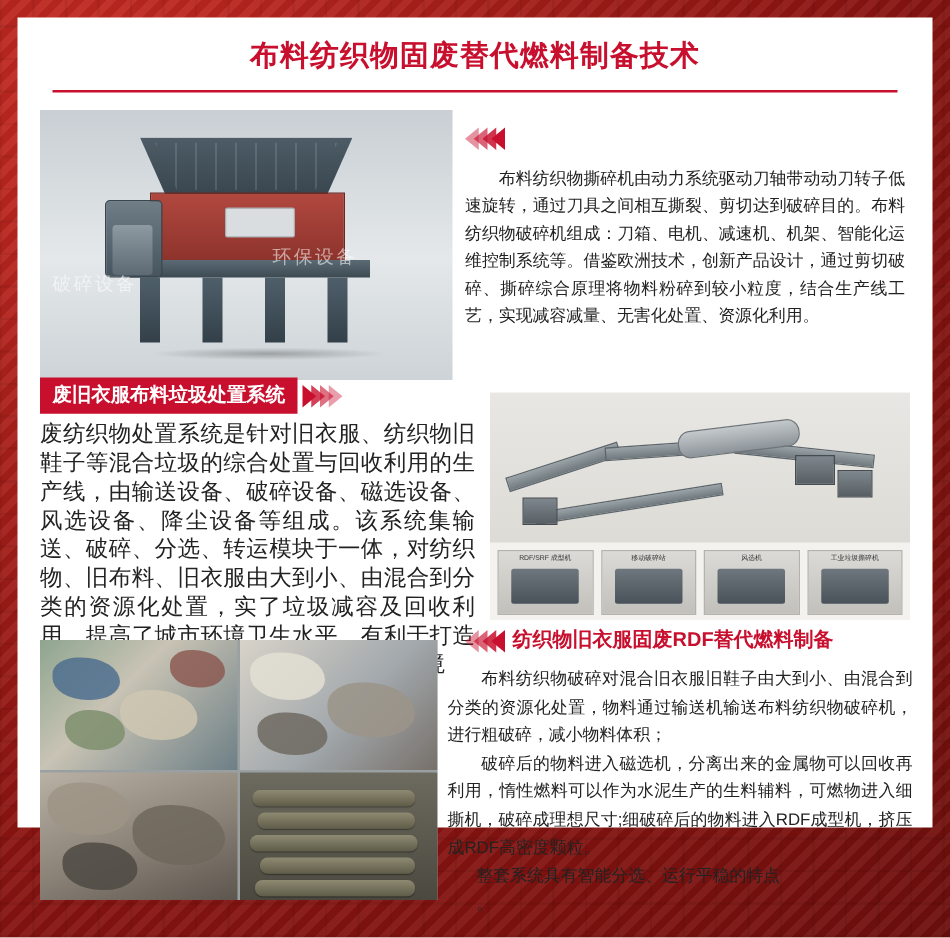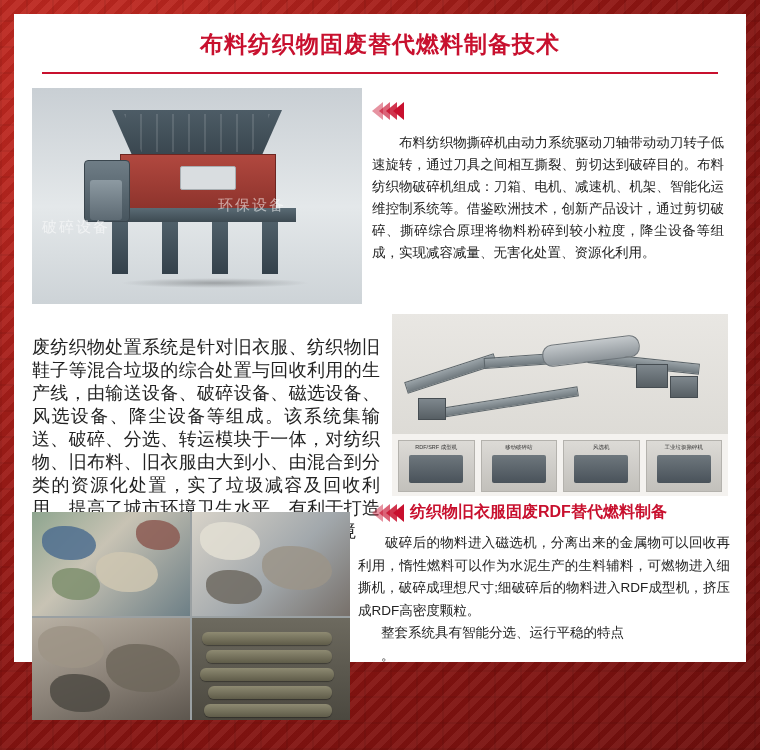--- a/index.html
+++ b/index.html
@@ -263,22 +263,31 @@
     </div>
 
     <div class="sec1-head">
       <span class="arrows-left">
         <span></span>
           <span></span>
           <span></span>
           <span></span>
       </span>
     </div>
-    <div class="sec1-text">布料纺织物撕碎机由动力系统驱动刀轴带动动刀转子低速旋转，通过刀具之间相互撕裂、剪切达到破碎目的。布料纺织物破碎机组成：刀箱、电机、减速机、机架、智能化运维控制系统等。借鉴欧洲技术，创新产品设计，通过剪切破碎、撕碎综合原理将物料粉碎到较小粒度，降尘设备等组成，实现减容减量、无害化处置、资源化利用。</div>
-
+    <div class="sec1-text">布料纺织物撕碎机由动力系统驱动刀轴带动动刀转子低速旋转，通过刀具之间相互撕裂、剪切达到破碎目的。布料纺织物破碎机组成：刀箱、电机、减速机、机架、智能化运维控制系统等。借鉴欧洲技术，创新产品设计，通过剪切破碎、撕碎综合原理将物料粉碎到较小粒度，结合生产线工艺，实现减容减量、无害化处置、资源化利用。</div>
+
+    <div class="sec2-head">
+      <span class="sec2-badge">废旧衣服布料垃圾处置系统</span>
+      <span class="arrows-right">
+        <span></span>
+          <span></span>
+          <span></span>
+          <span></span>
+      </span>
+    </div>
     <div class="sec2-text">废纺织物处置系统是针对旧衣服、纺织物旧鞋子等混合垃圾的综合处置与回收利用的生产线，由输送设备、破碎设备、磁选设备、风选设备、降尘设备等组成。该系统集输送、破碎、分选、转运模块于一体，对纺织物、旧布料、旧衣服由大到小、由混合到分类的资源化处置，实了垃圾减容及回收利用，提高了城市环境卫生水平，有利于打造无废城市和建设循环经济，优化人居环境</div>
 
     <div class="sec2-img">
       <div class="line-bg">
         <div class="conv c1"></div>
         <div class="conv c2"></div>
         <div class="conv c3"></div>
         <div class="conv c4"></div>
         <div class="drum"></div>
         <div class="box-unit b1"></div>
@@ -309,20 +318,21 @@
       <span class="arrows-left">
         <span></span>
           <span></span>
           <span></span>
           <span></span>
       </span>
       <span class="sec3-title">纺织物旧衣服固废RDF替代燃料制备</span>
     </div>
 
     <div class="sec3-text">
+      <p>布料纺织物破碎对混合旧衣服旧鞋子由大到小、由混合到分类的资源化处置，物料通过输送机输送布料纺织物破碎机，进行粗破碎，减小物料体积；</p>
       <p>破碎后的物料进入磁选机，分离出来的金属物可以回收再利用，惰性燃料可以作为水泥生产的生料辅料，可燃物进入细撕机，破碎成理想尺寸;细破碎后的物料进入RDF成型机，挤压成RDF高密度颗粒。</p>
       <p class="noind">整套系统具有智能分选、运行平稳的特点</p>
       <p class="noind">。</p>
     </div>
 
     <div class="sec3-img">
       <div class="ph ph-a">
         <div class="rag" style="left:10px;top:14px;width:54px;height:34px;background:#4f6f8f;"></div>
         <div class="rag" style="left:64px;top:40px;width:62px;height:40px;background:#cfc7b2;"></div>
         <div class="rag" style="left:20px;top:56px;width:48px;height:32px;background:#7e8f6d;"></div>

